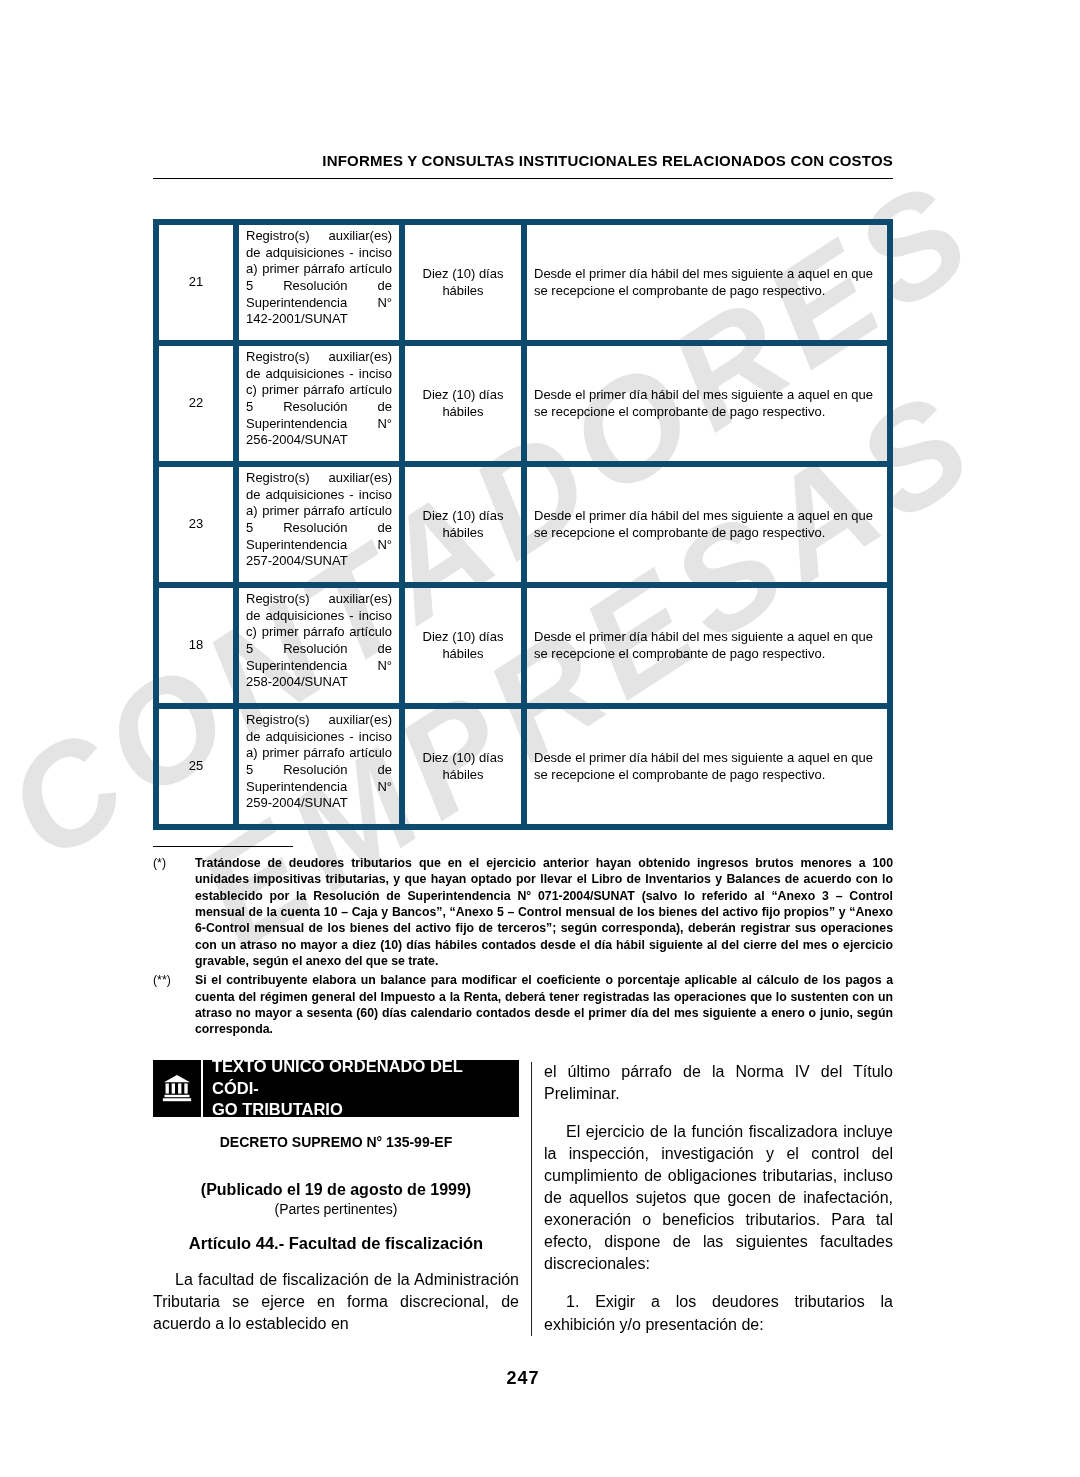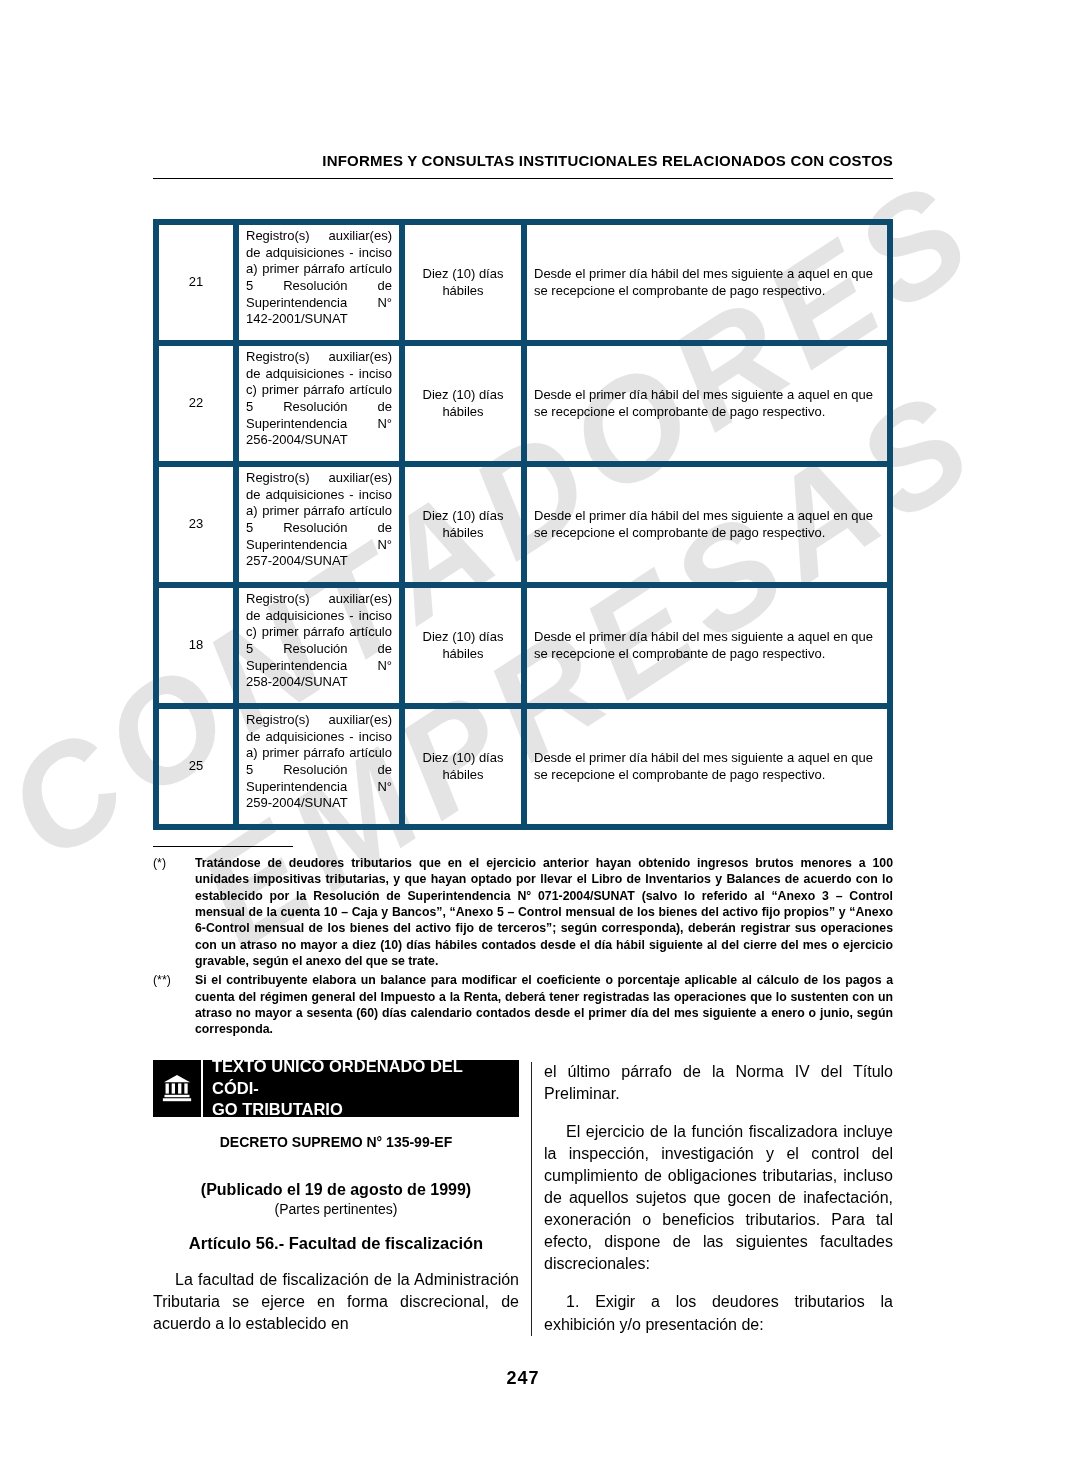--- a/index.html
+++ b/index.html
@@ -142,21 +142,21 @@
         </span>
         <span class="banner-text">
           <span>TEXTO ÚNICO ORDENADO DEL CÓDI-</span>
           <span>GO TRIBUTARIO</span>
         </span>
       </div>
 
       <div class="h-decreto">DECRETO SUPREMO N° 135-99-EF</div>
       <div class="h-publicado">(Publicado el 19 de agosto de 1999)</div>
       <div class="h-partes">(Partes pertinentes)</div>
-      <div class="h-articulo">Artículo 56.- Facultad de fiscalización</div>
+      <div class="h-articulo">Artículo 44.- Facultad de fiscalización</div>
 
       <p class="body-par">La facultad de fiscalización de la Administración Tributaria se ejerce en forma discrecional, de acuerdo a lo establecido en</p>
     </div>
 
     <div class="col-divider"></div>
 
     <div class="col-right">
       <p class="body-par noindent">el último párrafo de la Norma IV del Título Preliminar.</p>
       <p class="body-par">El ejercicio de la función fiscalizadora incluye la inspección, investigación y el control del cumplimiento de obligaciones tributarias, incluso de aquellos sujetos que gocen de inafectación, exoneración o beneficios tributarios. Para tal efecto, dispone de las siguientes facultades discrecionales:</p>
       <p class="body-par">1. Exigir a los deudores tributarios la exhibición y/o presentación de:</p>

